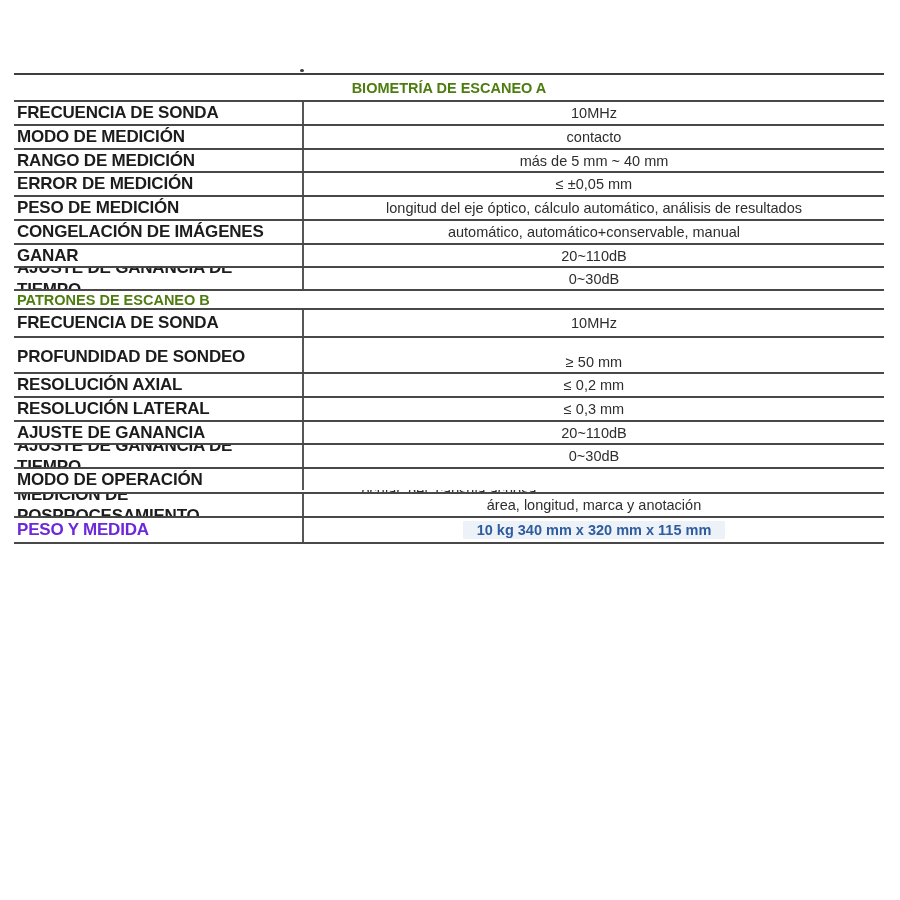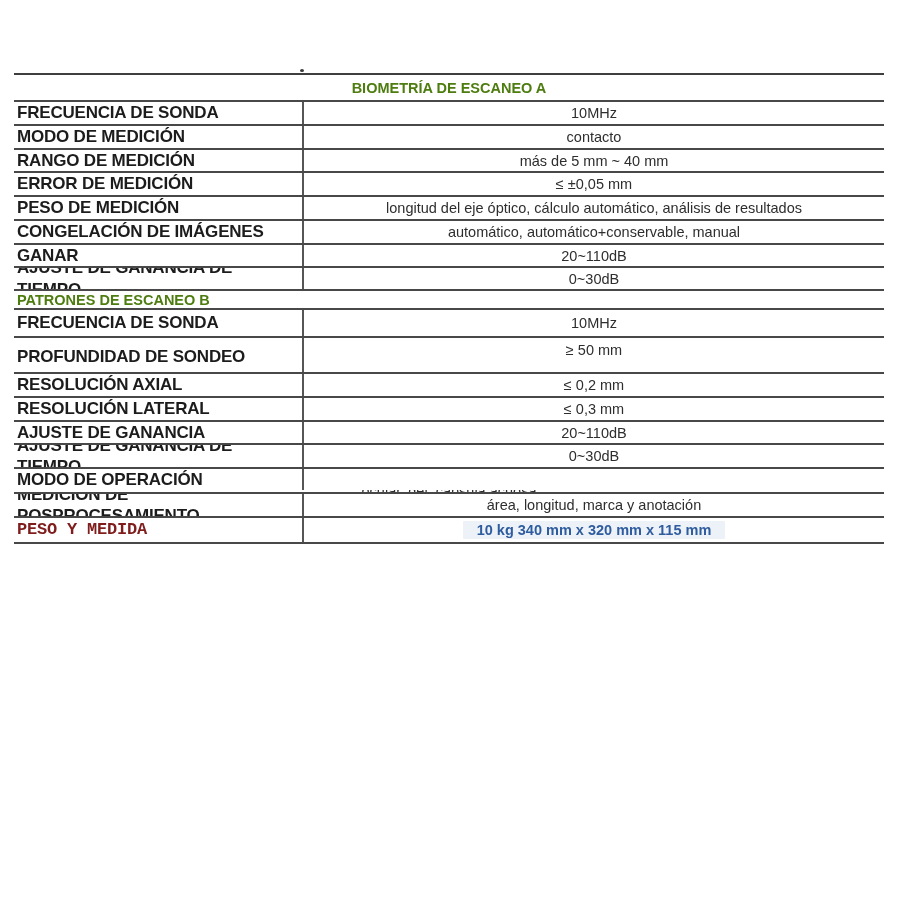--- a/index.html
+++ b/index.html
@@ -68,23 +68,23 @@
   .title-b { height: 19px; justify-content: flex-start; padding-left: 3px; }
   .h23 { height: 23px; }
   .h24 { height: 24px; }
   .h25 { height: 25px; flex-direction: column; }
   .h26 { height: 26px; }
   .h28 { height: 28px; }
   .h36 { height: 36px; }
   .h44 { height: 44px; }
   
   .row-prof .label { align-items: flex-end; padding-bottom: 5px; }
-  .row-prof .value { align-items: flex-start; padding-top: 4px; }
+  .row-prof .value { align-items: flex-start; padding-top: 16px; }
   
-  .row-peso .label { color: #7f1d1d; font-family: Liberation Mono, monospace; }
+  .row-peso .label { color: #6d28d9; }
   .row-peso .value { color: #2e5c9e; font-weight: bold; }
   .row-peso .value .hl {
     background: #edf2f9;
     padding: 1px 14px;
     border-radius: 1px;
   }
   .stray-dot {
     position: absolute;
     left: 300px;
     top: 69px;

